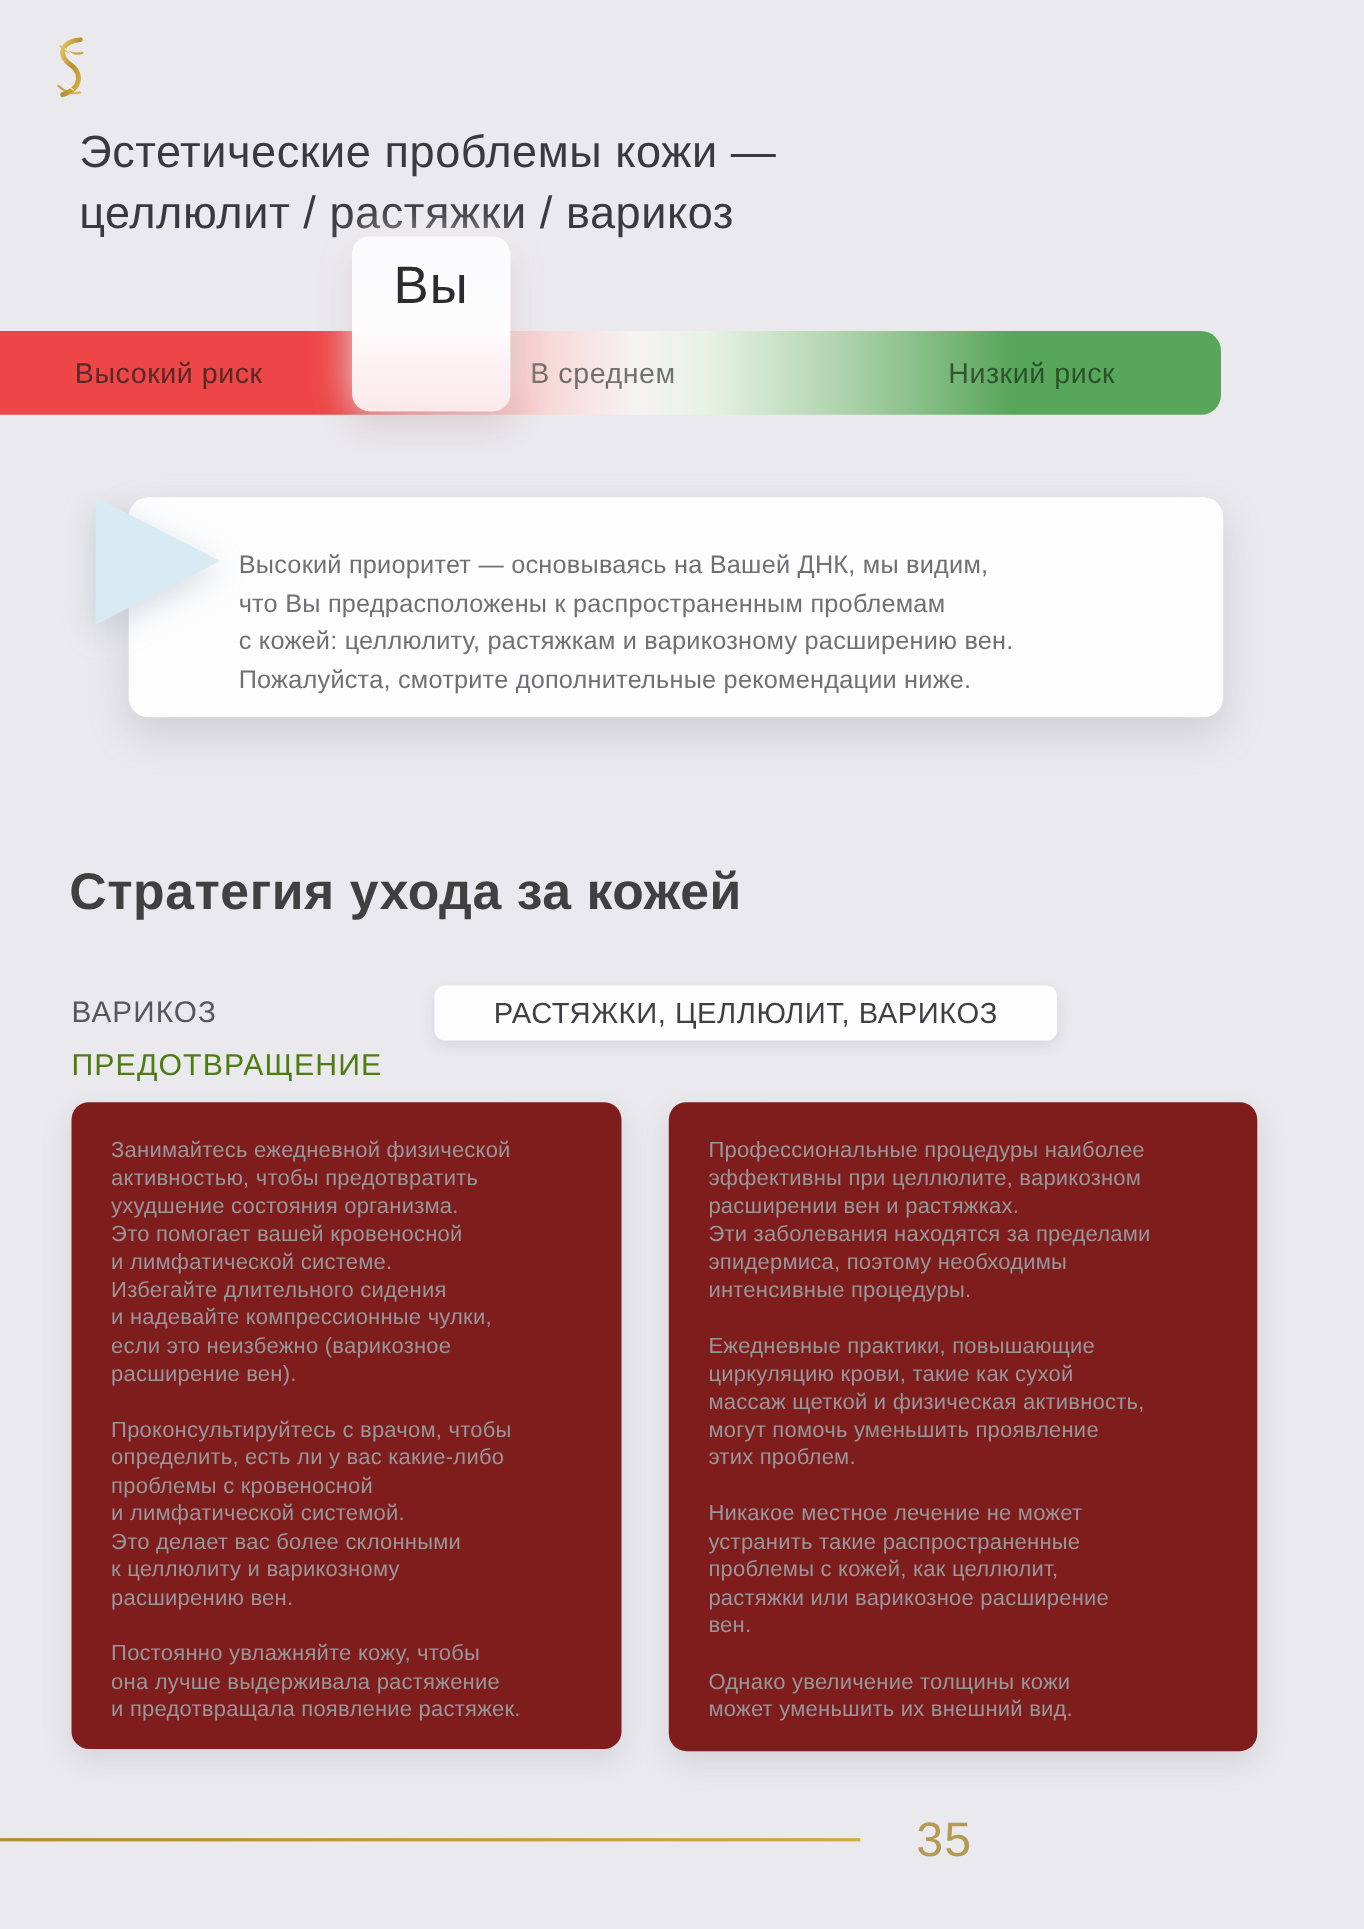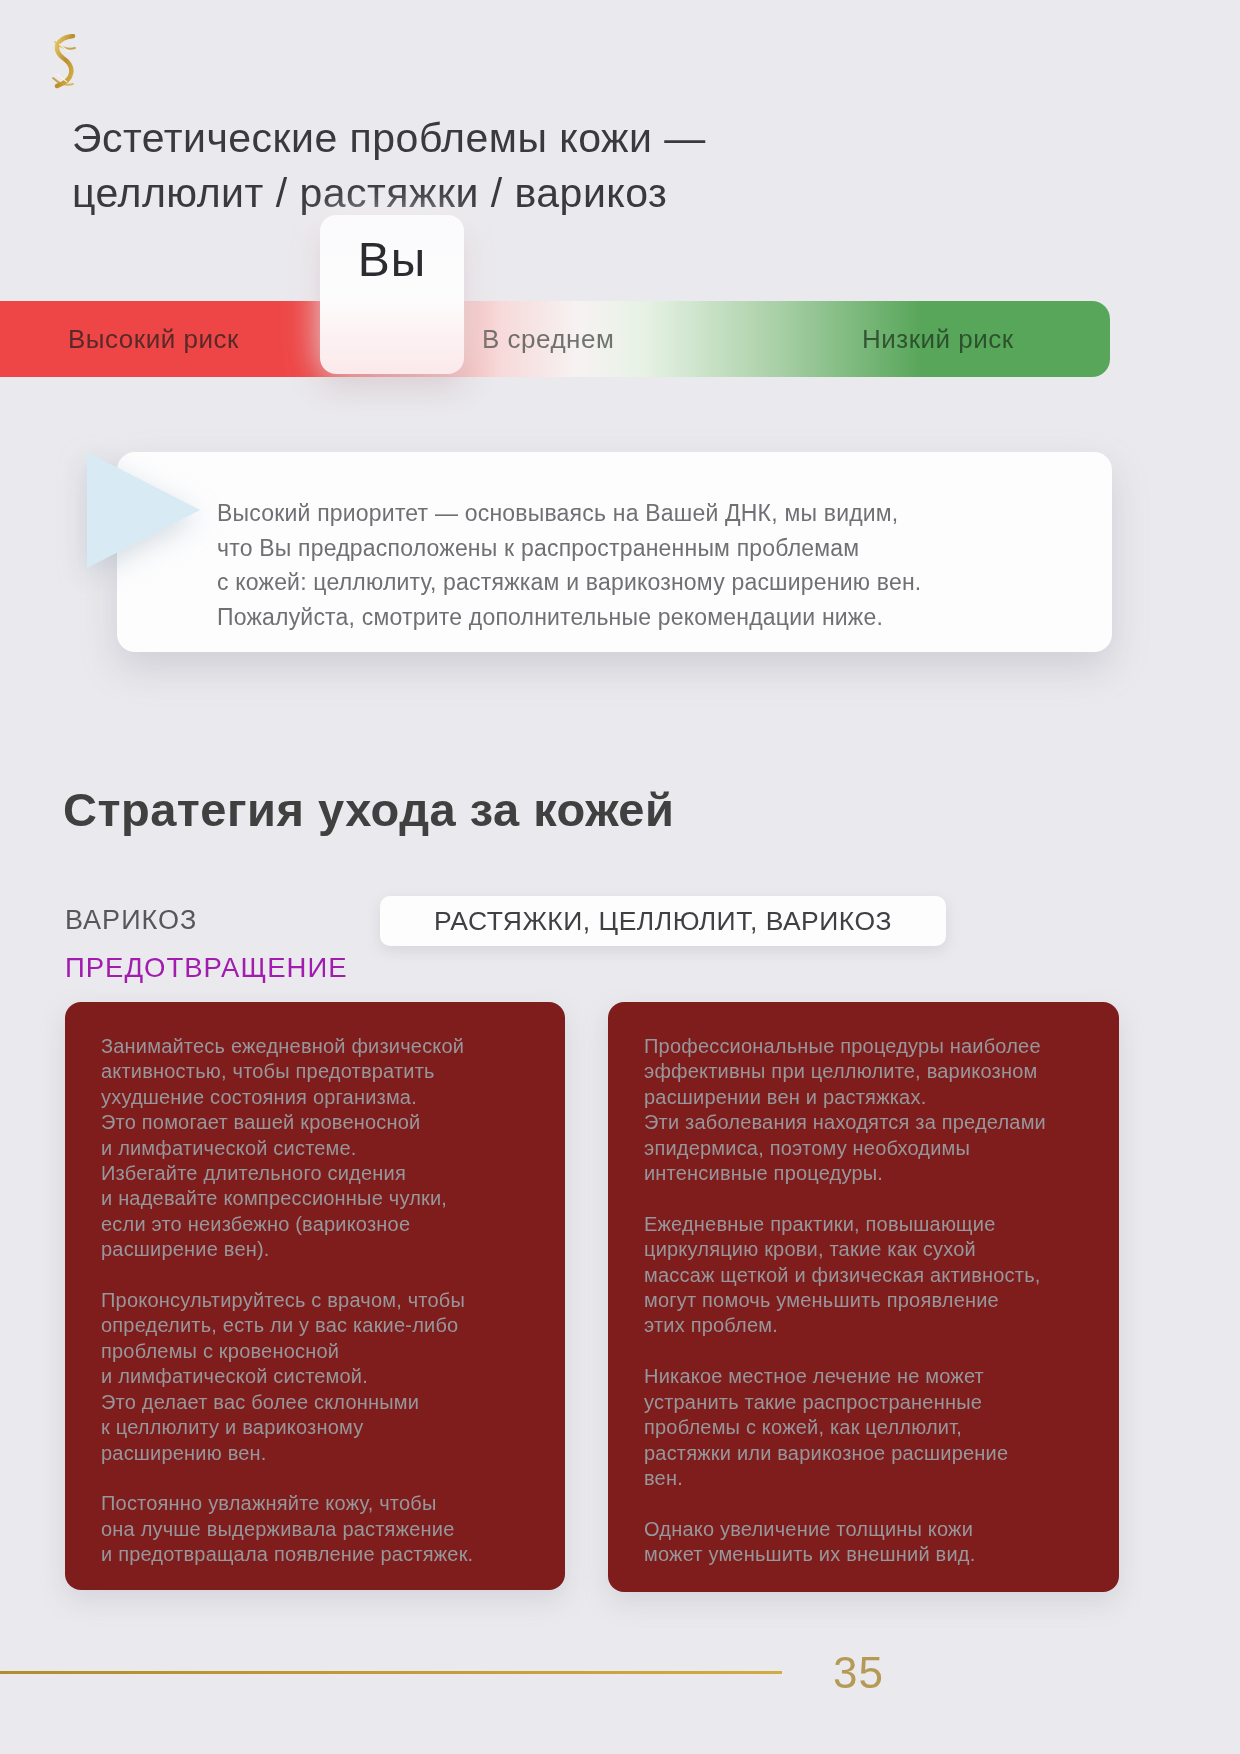--- a/index.html
+++ b/index.html
@@ -60,38 +60,38 @@
   
   .section-title{
     position:absolute;left:63px;top:782px;
     font-size:47px;font-weight:700;letter-spacing:.5px;color:#404040;
   }
   .problem-label{
     position:absolute;left:65px;top:905px;
     font-size:27px;font-weight:300;letter-spacing:1px;color:#57575b;
   }
   .problem-pill{
-    position:absolute;left:380px;top:896px;width:566px;height:50px;
+    position:absolute;left:395px;top:896px;width:566px;height:50px;
     background:#fdfdfe;border-radius:10px;
     box-shadow:0 5px 14px rgba(140,140,158,.2);
     display:flex;align-items:center;justify-content:center;
     font-size:26.5px;font-weight:300;letter-spacing:.5px;color:#404044;
   }
   .col-header{
     position:absolute;top:952px;
-    font-size:27.5px;font-weight:300;letter-spacing:1px;color:#a21caf;
+    font-size:27.5px;font-weight:300;letter-spacing:1px;color:#4d7c0f;
   }
   .col-header.prevention{left:65px;}
   .col-header.recovery{left:608px;}
   .card{
     position:absolute;top:1002px;background:#7f1d1d;border-radius:16px;
     box-shadow:0 10px 26px rgba(140,140,158,.22);
   }
   .card.left{left:65px;width:500px;height:588px;}
-  .card.right{left:608px;width:511px;height:590px;}
+  .card.right{left:608px;width:511px;height:590px;padding-left:24px;}
   .card-text{
     position:absolute;left:36px;top:32px;right:26px;
     font-size:20px;line-height:25.4px;font-weight:300;color:#97979b;
     white-space:pre-line;letter-spacing:.2px;
   }
   
   .footer-rule{
     position:absolute;left:0;top:1671px;width:782px;height:3px;
     background:linear-gradient(90deg,#b28d2e,#d2ab41);
   }

